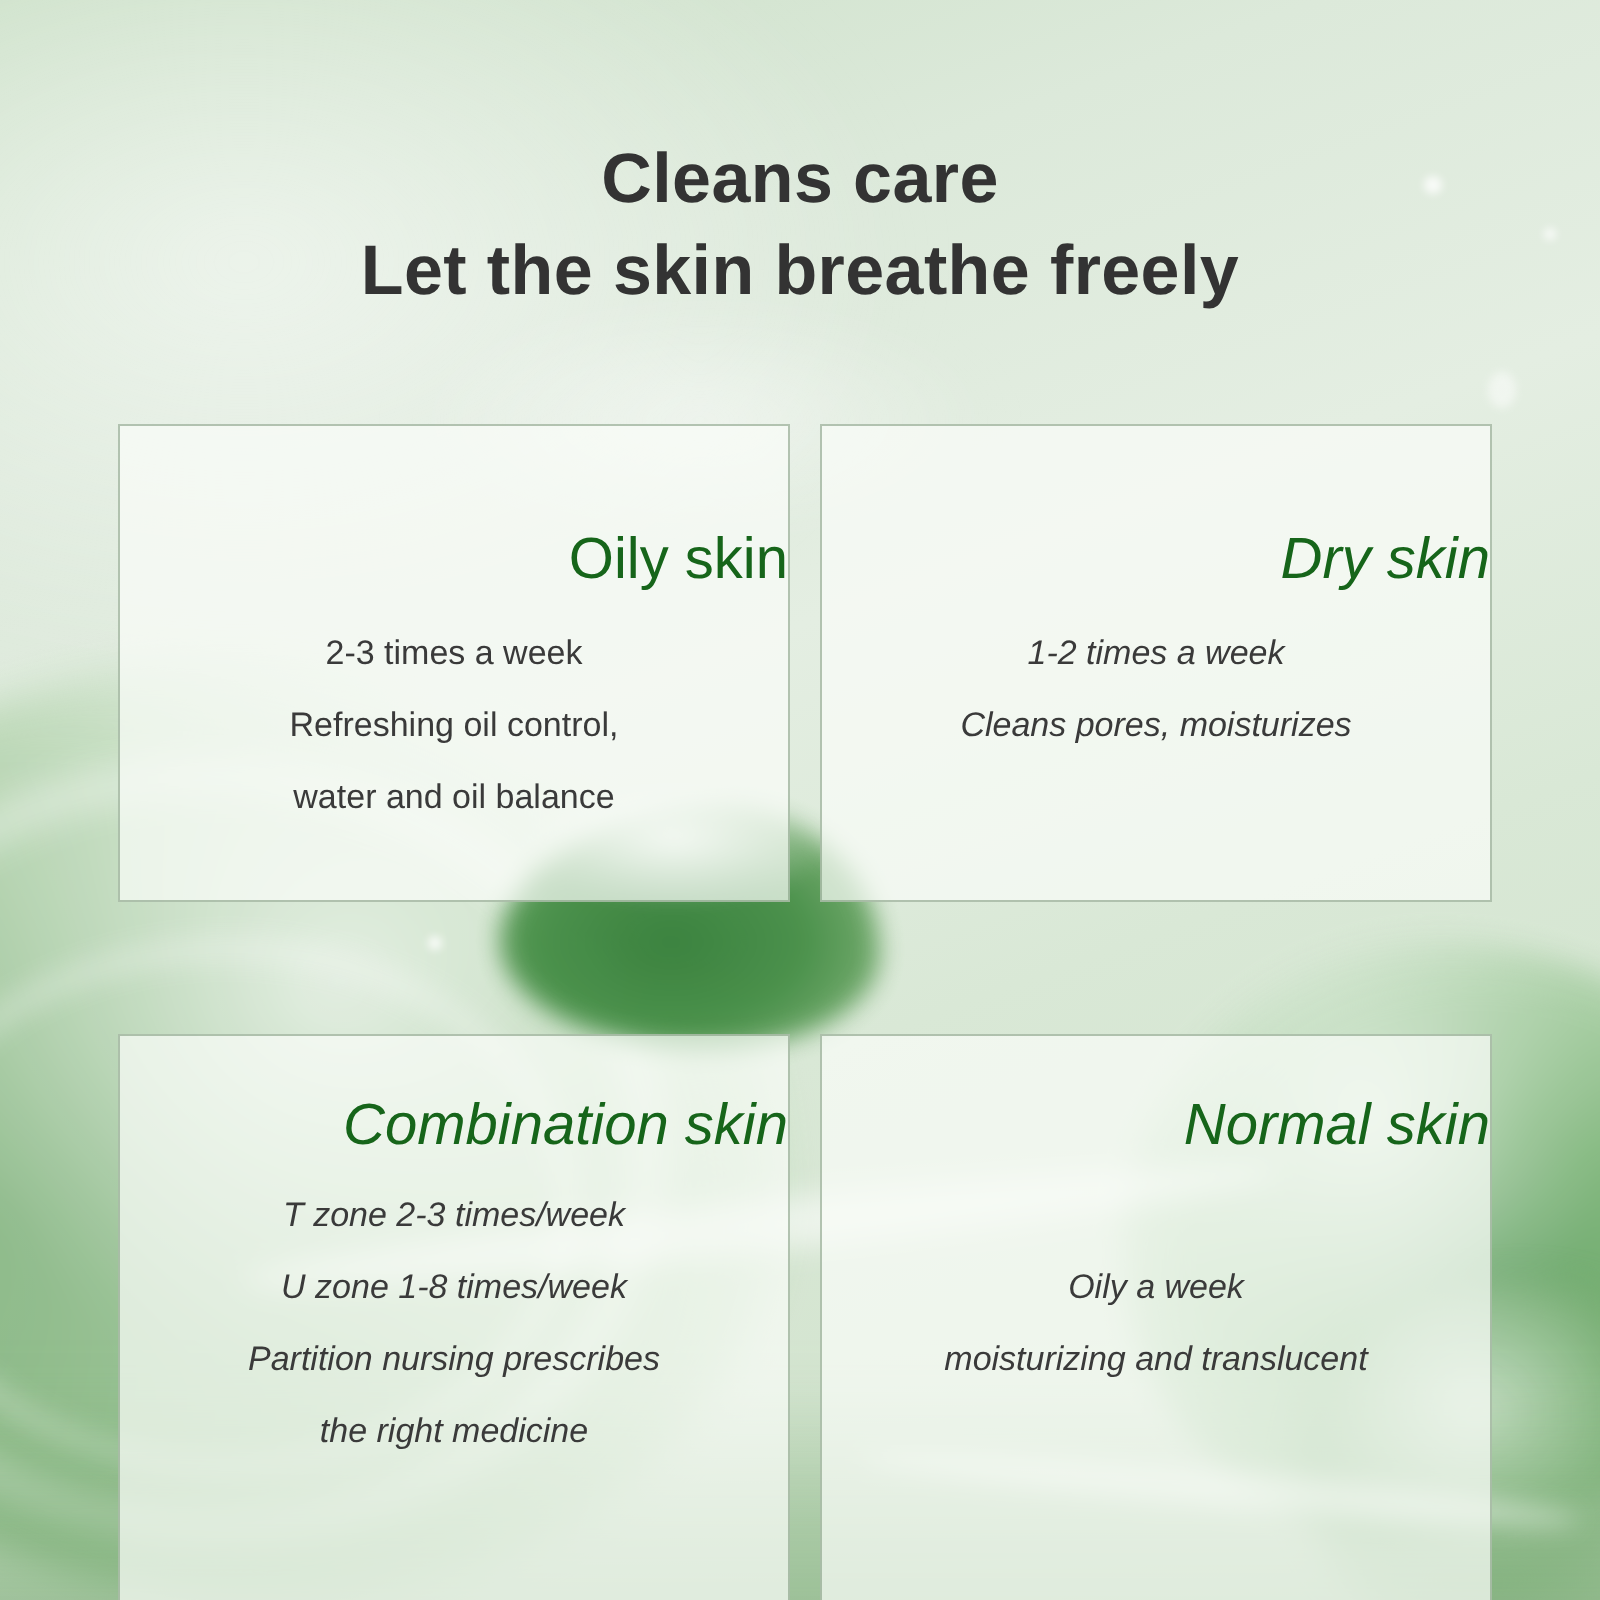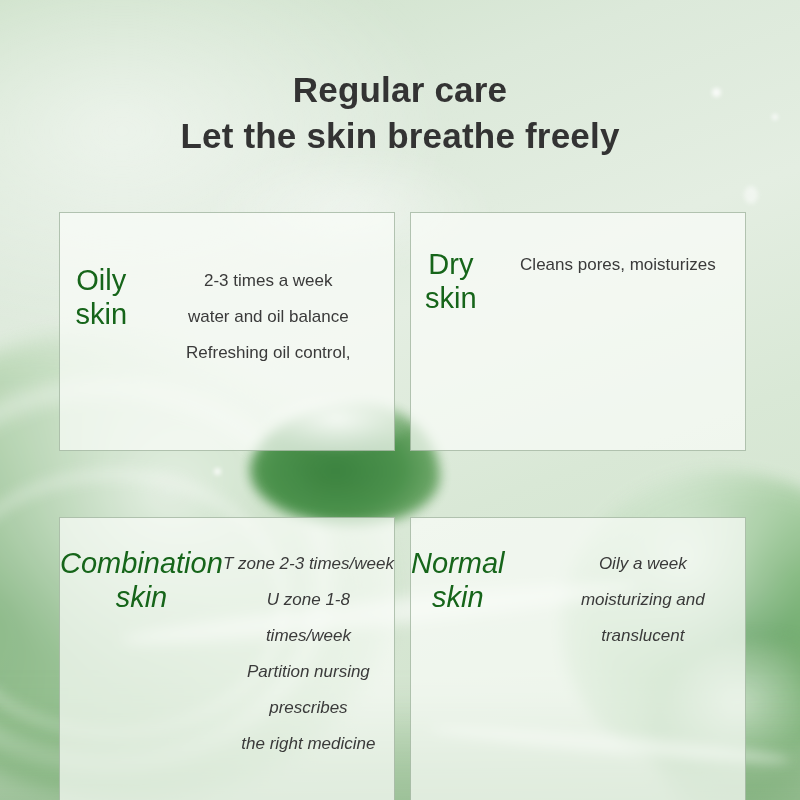--- a/index.html
+++ b/index.html
@@ -160,25 +160,26 @@
   }
   #card-row-top { height: 239px; }
   #card-row-bottom { margin-top: 66px; height: 297px; font-style: italic; }
 
   .card {
     flex: 1 1 0;
     box-sizing: border-box;
     border: 1px solid rgba(122,150,120,0.55);
     background: rgba(249,252,248,0.72);
     display: flex;
-    align-items: flex-start;
+    flex-direction: column;
+    align-items: flex-end;
     text-align: center;
   }
   #card-oily        { padding-top: 50px; }
-  #card-dry         { padding-top: 34px; }
+  #card-dry         { padding-top: 50px; font-style: italic; }
   #card-combination { padding-top: 28px; }
   #card-normal      { padding-top: 28px; gap: 36px; }
 
   .card-title {
     color: #16651a;
     font-size: 29px;
     line-height: 34px;
     font-weight: normal;
     margin: 0 0 12px 0;
   }
@@ -210,40 +211,41 @@
   <div class="bg-layer" id="gel-blob-right2"></div>
   <div class="bg-layer" id="gel-bottom-sweep"></div>
   <div class="bg-layer" id="gel-streak-1"></div>
   <div class="bg-layer" id="gel-streak-2"></div>
   <div class="bg-layer" id="gel-speck-1"></div>
   <div class="bg-layer" id="gel-speck-2"></div>
   <div class="bg-layer" id="gel-speck-3"></div>
   <div class="bg-layer" id="gel-speck-4"></div>
 
   <div id="headline">
-    <span class="headline-line" id="headline-line-1">Regular care</span>
+    <span class="headline-line" id="headline-line-1">Cleans care</span>
     <span class="headline-line" id="headline-line-2">Let the skin breathe freely</span>
   </div>
 
   <div id="cards">
 
     <div class="card-row" id="card-row-top">
 
       <div class="card" id="card-oily">
         <div class="card-title">Oily skin</div>
         <div class="card-lines">
           <span class="card-line">2-3 times a week</span>
+          <span class="card-line">Refreshing oil control,</span>
           <span class="card-line">water and oil balance</span>
-          <span class="card-line">Refreshing oil control,</span>
         </div>
       </div>
 
       <div class="card" id="card-dry">
         <div class="card-title">Dry skin</div>
         <div class="card-lines">
+          <span class="card-line">1-2 times a week</span>
           <span class="card-line">Cleans pores, moisturizes</span>
         </div>
       </div>
 
     </div>
 
     <div class="card-row" id="card-row-bottom">
 
       <div class="card" id="card-combination">
         <div class="card-title">Combination skin</div>

